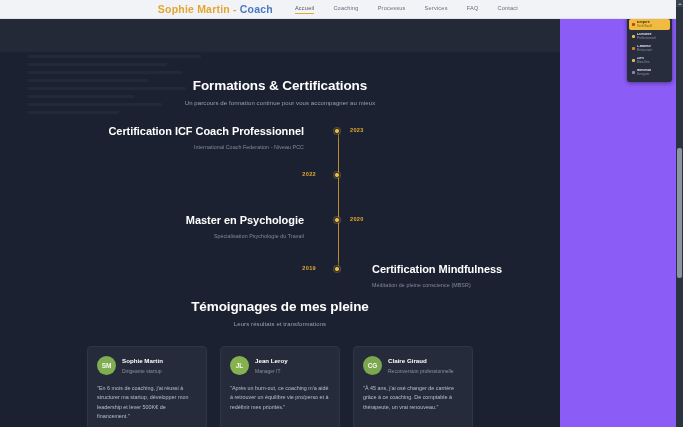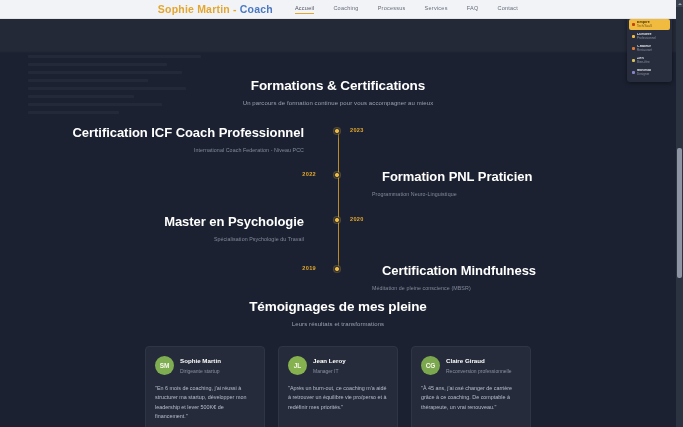--- a/index.html
+++ b/index.html
@@ -70,21 +70,21 @@
   .theme-sub {
     font-size: 3px; color: #8b92a3; letter-spacing: .05px;
     white-space: nowrap; display: block; margin-top: .5px;
   }
   .theme-item.active .theme-name { color: #3a2c08; }
   .theme-item.active .theme-sub { color: #6b541a; }
 
   
   .page-body {
     position: absolute; top: 19px; left: 0;
-    width: 676px; height: 408px;
+    width: 560px; height: 408px;
     background: linear-gradient(180deg, #232937 0%, #232937 32px, #1b2130 34px, #1b2130 100%);
     overflow: hidden;
   }
 
   
   .ghost {
     position: absolute; left: 28px; top: 36px;
     width: 240px; height: 80px;
     opacity: .055; pointer-events: none;
   }
@@ -122,21 +122,21 @@
     position: absolute; left: 334px;
     width: 5.5px; height: 5.5px; border-radius: 50%;
     background: #f0bb3e;
     border: 1px solid #1b2130;
     box-shadow: 0 0 0 1px rgba(240,187,62,.25);
   }
   .tl-card { width: 326px; }
   .tl-card.left { padding-right: 22px; text-align: right; }
   .tl-card.right { padding-left: 22px; text-align: left; margin-left: 350px; }
   .tl-card-title {
-    color: #ffffff; font-size: 13px; font-weight: bold; letter-spacing: -.05px; margin-left: 10px;
+    color: #ffffff; font-size: 11px; font-weight: bold; letter-spacing: -.05px;
   }
   .tl-card-sub {
     color: #848b9c; font-size: 5.3px; margin-top: 7px; letter-spacing: .08px;
   }
   .tl-year {
     position: absolute; color: #e3a72f; font-size: 5.6px; font-weight: bold;
     letter-spacing: .3px;
   }
   .tl-year.on-right { left: 350px; }
   .tl-year.on-left { left: 0; width: 316px; text-align: right; }
@@ -237,24 +237,20 @@
             <div class="tl-card-title">Certification ICF Coach Professionnel</div>
             <div class="tl-card-sub">International Coach Federation - Niveau PCC</div>
           </div>
           <div class="tl-dot" style="top:3px;"></div>
           <div class="tl-year on-right" style="top:2px;">2023</div>
         </div>
 
         <div class="tl-row" style="top:44px;">
           <div class="tl-year on-left" style="top:2px;">2022</div>
           <div class="tl-dot" style="top:3px;"></div>
-          <div class="tl-card right">
-            <div class="tl-card-title">Formation PNL Praticien</div>
-            <div class="tl-card-sub">Programmation Neuro-Linguistique</div>
-          </div>
         </div>
 
         <div class="tl-row" style="top:89px;align-items:center;">
           <div class="tl-card left">
             <div class="tl-card-title">Master en Psychologie</div>
             <div class="tl-card-sub">Spécialisation Psychologie du Travail</div>
           </div>
           <div class="tl-dot" style="top:3px;"></div>
           <div class="tl-year on-right" style="top:2px;">2020</div>
         </div>

